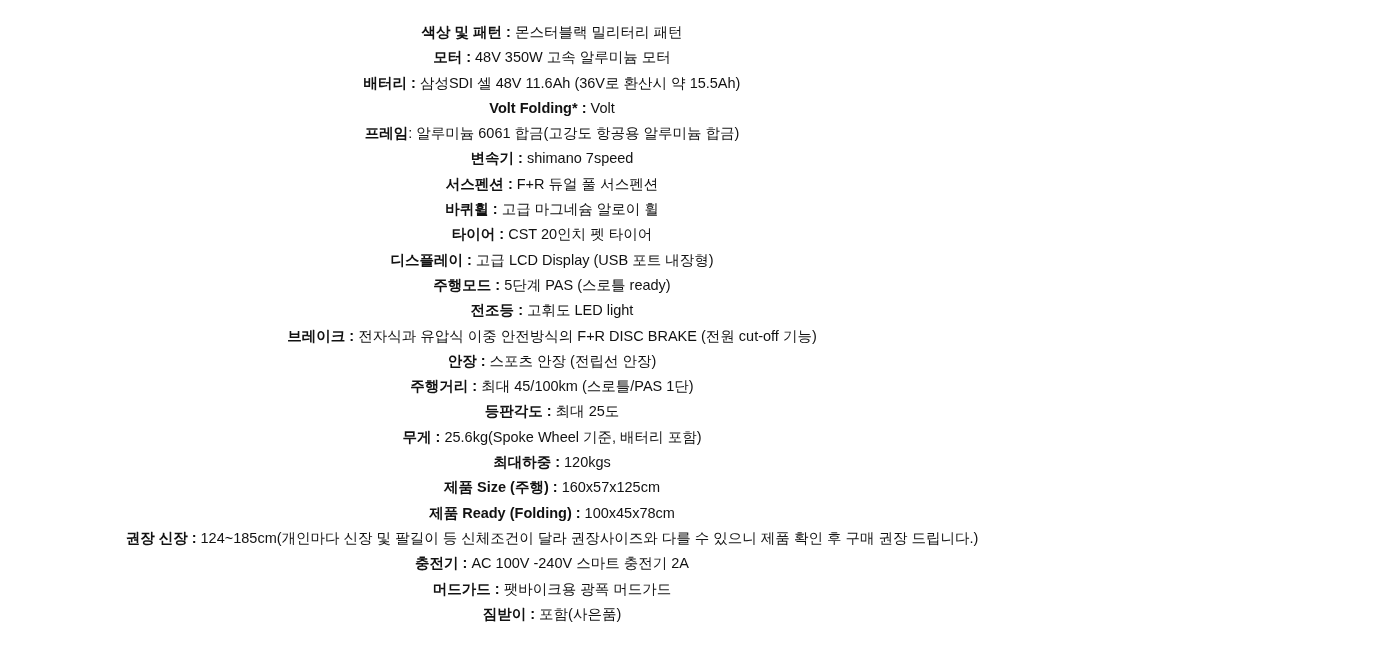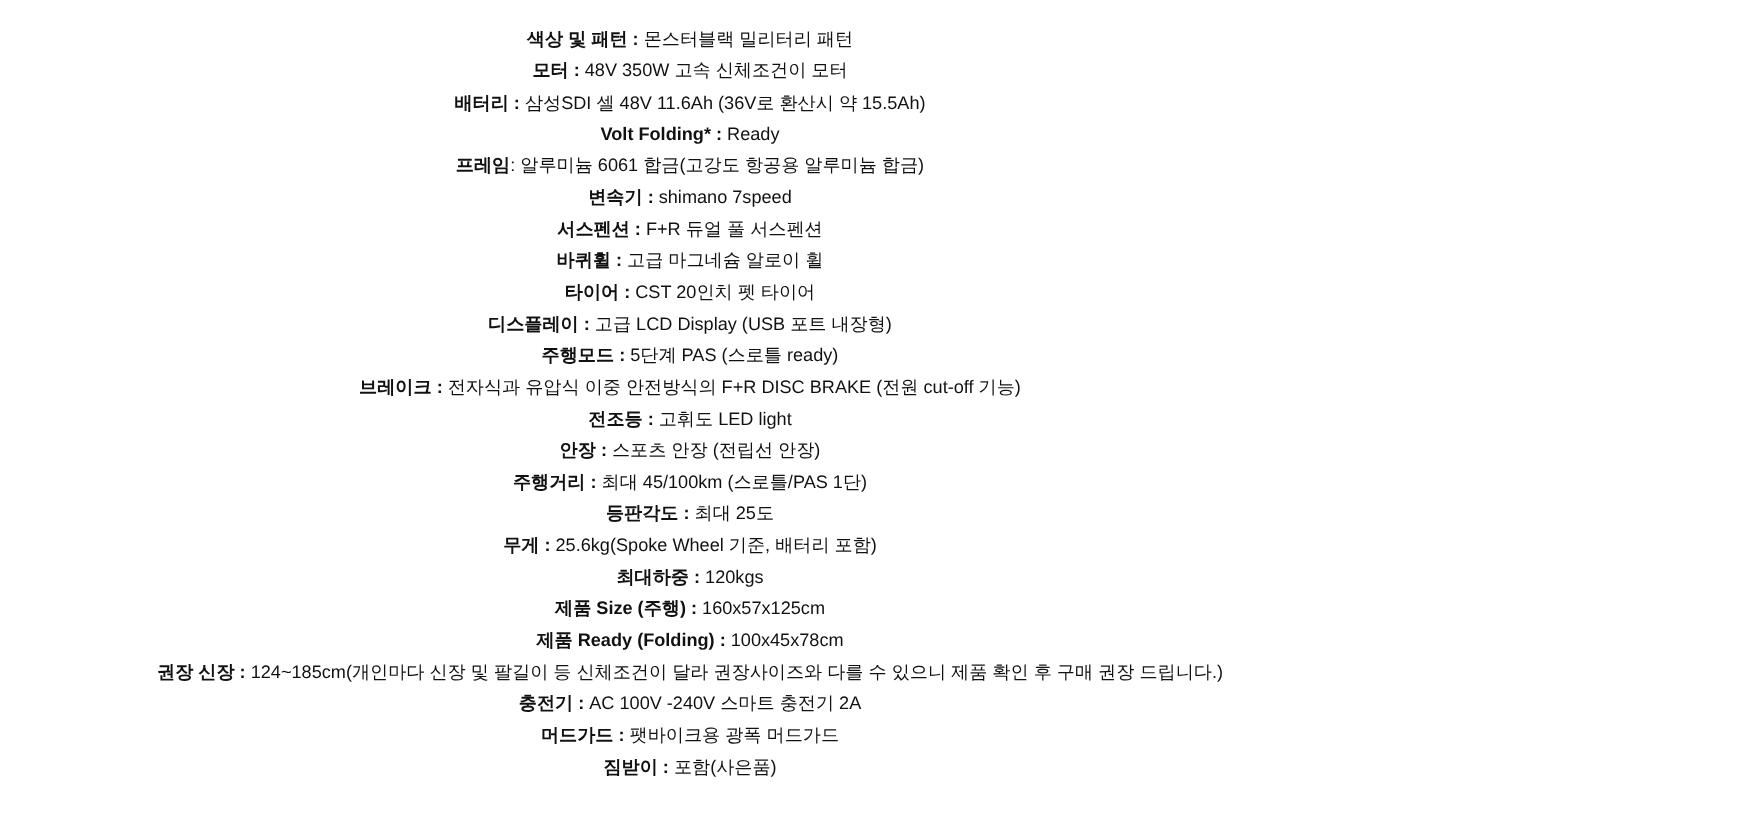--- a/index.html
+++ b/index.html
@@ -31,32 +31,32 @@
   .spec-value {
     font-weight: normal;
   }
 </style>
 </head>
 <body>
 
 <div class="spec-sheet">
   <div class="spec-rows">
       <div class="spec-row"><span class="spec-label">색상 및 패턴 :</span><span class="spec-value"> 몬스터블랙 밀리터리 패턴</span></div>
-      <div class="spec-row"><span class="spec-label">모터 :</span><span class="spec-value"> 48V 350W 고속 신체조건이 모터</span></div>
+      <div class="spec-row"><span class="spec-label">모터 :</span><span class="spec-value"> 48V 350W 고속 알루미늄 모터</span></div>
       <div class="spec-row"><span class="spec-label">배터리 :</span><span class="spec-value"> 삼성SDI 셀  48V 11.6Ah (36V로 환산시 약 15.5Ah)</span></div>
-      <div class="spec-row"><span class="spec-label">Volt Folding* :</span><span class="spec-value"> Ready</span></div>
+      <div class="spec-row"><span class="spec-label">Volt Folding* :</span><span class="spec-value"> Volt</span></div>
       <div class="spec-row"><span class="spec-label">프레임</span><span class="spec-value">: 알루미늄 6061 합금(고강도 항공용 알루미늄 합금)</span></div>
       <div class="spec-row"><span class="spec-label">변속기 :</span><span class="spec-value"> shimano 7speed</span></div>
       <div class="spec-row"><span class="spec-label">서스펜션 :</span><span class="spec-value"> F+R 듀얼 풀 서스펜션</span></div>
       <div class="spec-row"><span class="spec-label">바퀴휠 :</span><span class="spec-value"> 고급 마그네슘 알로이 휠</span></div>
       <div class="spec-row"><span class="spec-label">타이어 :</span><span class="spec-value"> CST 20인치 펫 타이어</span></div>
       <div class="spec-row"><span class="spec-label">디스플레이 :</span><span class="spec-value"> 고급 LCD Display (USB 포트 내장형)</span></div>
       <div class="spec-row"><span class="spec-label">주행모드 :</span><span class="spec-value"> 5단계  PAS (스로틀 ready)</span></div>
+      <div class="spec-row"><span class="spec-label">전조등 :</span><span class="spec-value"> 고휘도 LED light</span></div>
       <div class="spec-row"><span class="spec-label">브레이크 :</span><span class="spec-value"> 전자식과 유압식 이중 안전방식의 F+R DISC BRAKE (전원 cut-off 기능)</span></div>
-      <div class="spec-row"><span class="spec-label">전조등 :</span><span class="spec-value"> 고휘도 LED light</span></div>
       <div class="spec-row"><span class="spec-label">안장 :</span><span class="spec-value"> 스포츠 안장 (전립선 안장)</span></div>
       <div class="spec-row"><span class="spec-label">주행거리 :</span><span class="spec-value"> 최대 45/100km (스로틀/PAS 1단)</span></div>
       <div class="spec-row"><span class="spec-label">등판각도 :</span><span class="spec-value"> 최대 25도</span></div>
       <div class="spec-row"><span class="spec-label">무게 :</span><span class="spec-value"> 25.6kg(Spoke Wheel 기준, 배터리 포함)</span></div>
       <div class="spec-row"><span class="spec-label">최대하중 :</span><span class="spec-value"> 120kgs</span></div>
       <div class="spec-row"><span class="spec-label">제품 Size (주행) :</span><span class="spec-value"> 160x57x125cm</span></div>
       <div class="spec-row"><span class="spec-label">제품 Ready (Folding) :</span><span class="spec-value"> 100x45x78cm</span></div>
       <div class="spec-row"><span class="spec-label">권장 신장 :</span><span class="spec-value"> 124~185cm(개인마다 신장 및 팔길이 등 신체조건이 달라 권장사이즈와 다를 수 있으니 제품 확인 후 구매 권장 드립니다.)</span></div>
       <div class="spec-row"><span class="spec-label">충전기 :</span><span class="spec-value"> AC 100V -240V 스마트 충전기 2A</span></div>
       <div class="spec-row"><span class="spec-label">머드가드 :</span><span class="spec-value"> 팻바이크용 광폭 머드가드</span></div>

